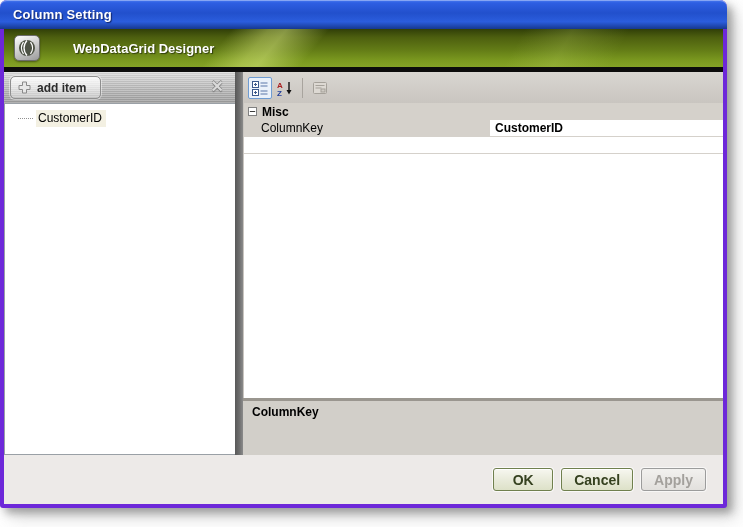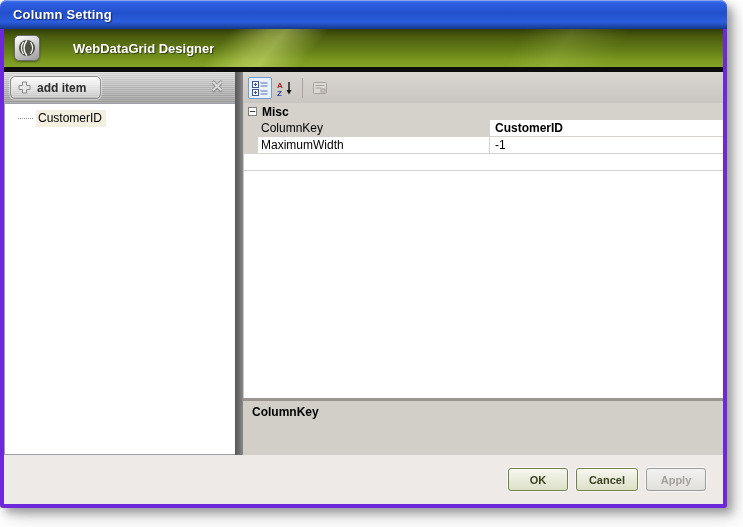--- a/index.html
+++ b/index.html
@@ -93,21 +93,21 @@
     padding:4px 9px; }
   .desc .dt { font-size:12px; font-weight:bold; color:#000; margin-bottom:2px; }
   .desc .dd { font-size:12px; color:#1d1d1d; }
 
   
   .footer { height:49px; background:#edeae8; display:flex; align-items:center;
     justify-content:flex-end; padding-right:17px; gap:8px; }
   .btn { min-width:60px; height:23px; padding:0 12px;
     border:1px solid #70804e; border-radius:3px;
     background:linear-gradient(180deg,#f7f7f0 0%, #e9ebdb 50%, #dde1c8 100%);
-    color:#35411f; font-size:11px; font-weight:bold; font-family:"Liberation Sans",sans-serif;
+    color:#35411f; font-size:14px; font-weight:bold; font-family:"Liberation Sans",sans-serif;
     box-shadow:0 0 0 1px rgba(255,255,255,.7), inset 0 1px 0 #fff; cursor:default; }
   .btn.disabled { border-color:#9c9c9c; background:linear-gradient(180deg,#f2f1ef,#e2e0dd);
     color:#a3a09c; box-shadow:0 0 0 1px rgba(255,255,255,.6); }
 </style>
 </head>
 <body>
 
 <div class="window">
 
   <div class="titlebar">
@@ -186,27 +186,20 @@
         </div>
 
         <div class="prop-row selected">
           <div class="name">
               <div class="indent"></div>
             <div class="ntext">ColumnKey</div>
             </div>
           <div class="value b">CustomerID</div>
         </div>
         <div class="prop-row">
-          <div class="name">
-              <div class="indent"></div>
-            <div class="ntext">MaximumWidth</div>
-            </div>
-          <div class="value">-1</div>
-        </div>
-        <div class="prop-row">
         </div>
 
         <div class="pg-empty"></div>
       </div>
 
       <div class="desc">
         <div class="dt">ColumnKey</div>
       </div>
     </div>
   </div>

